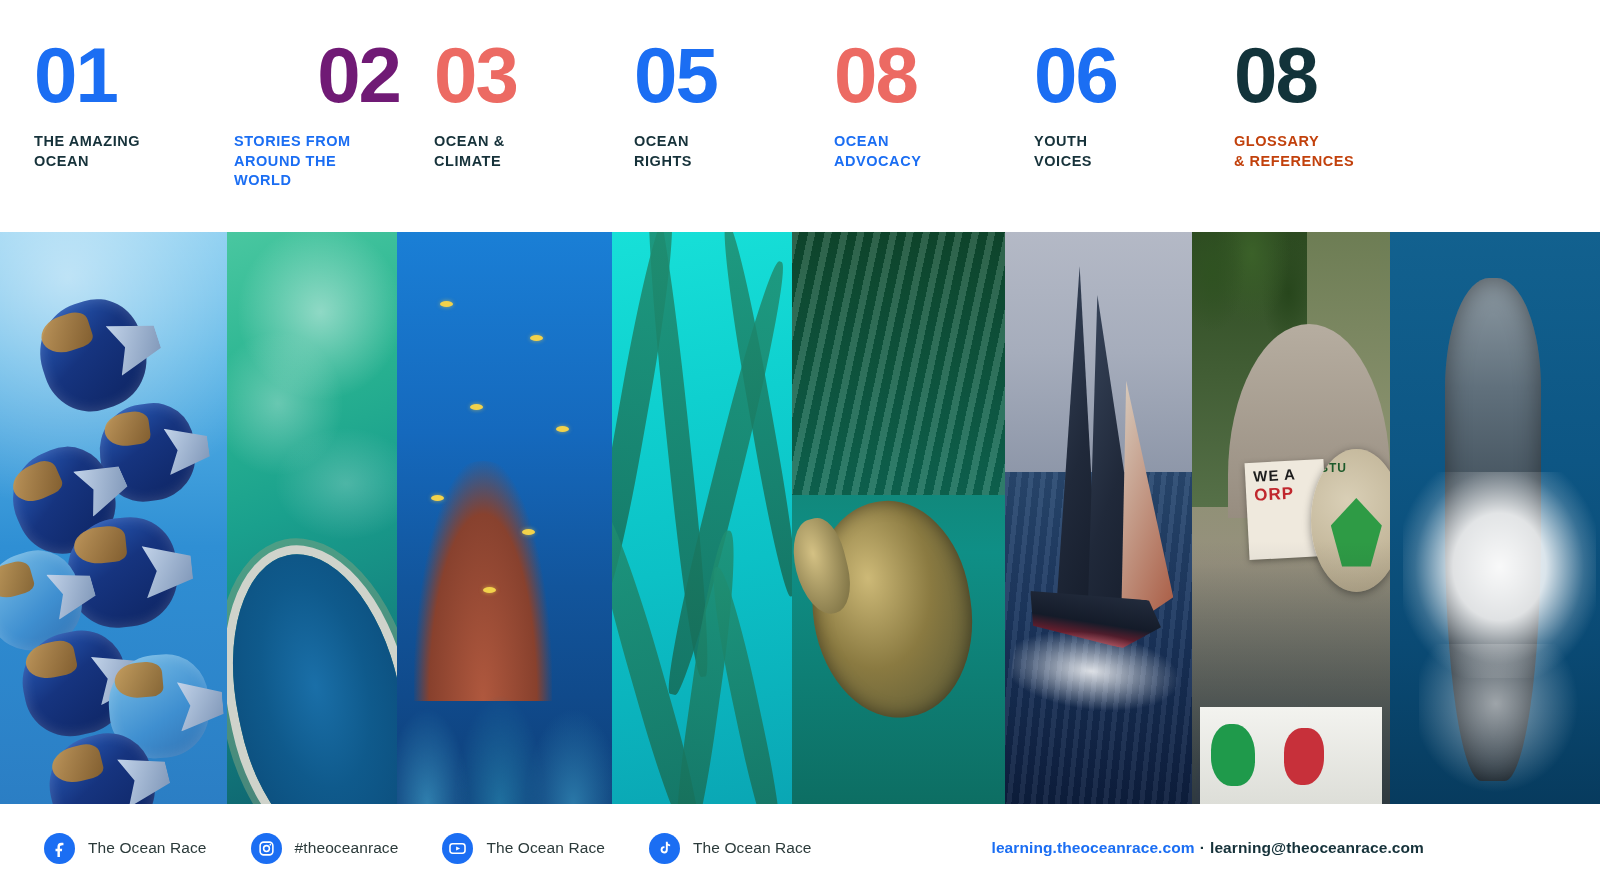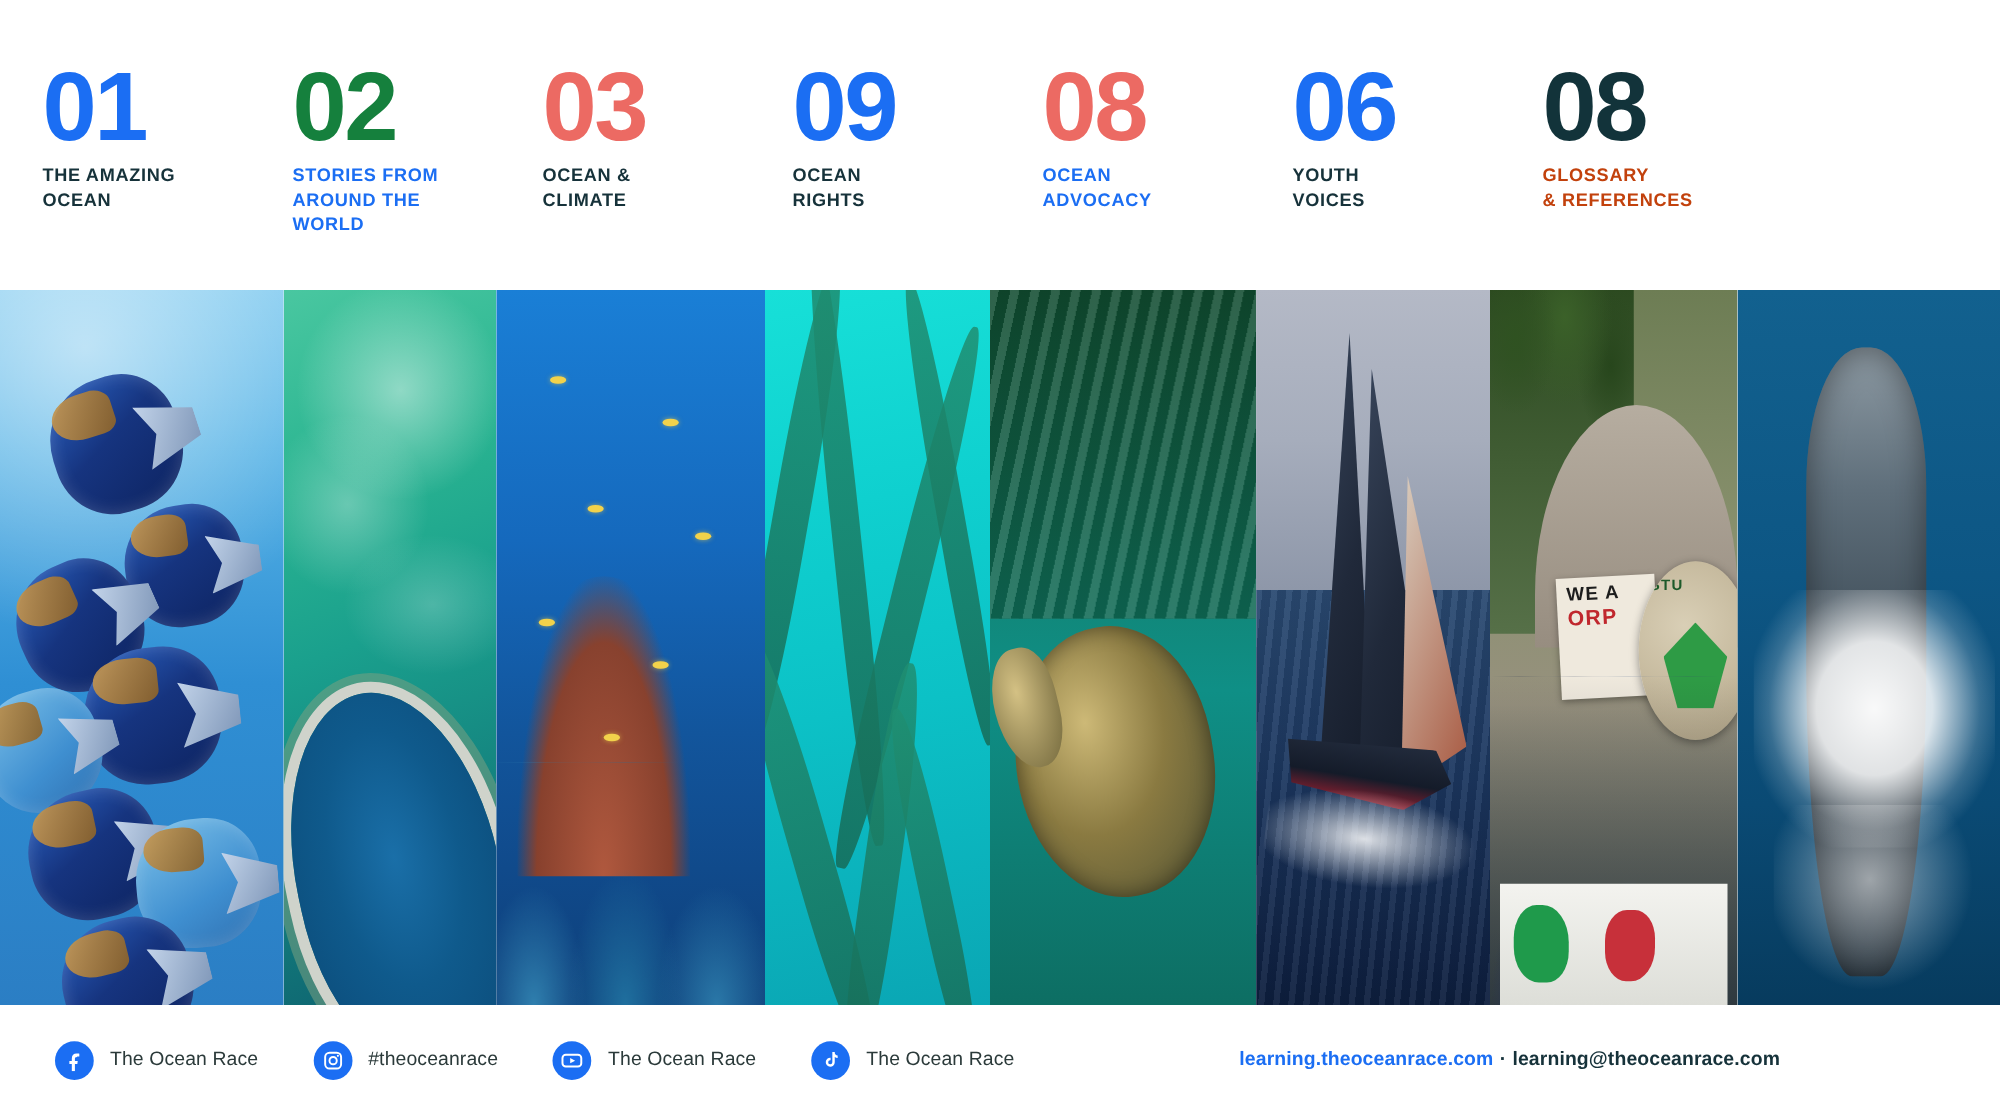--- a/index.html
+++ b/index.html
@@ -17,21 +17,21 @@
   .header {
     position:absolute; left:0; top:0; width:1600px; height:232px;
     background:#ffffff;
     display:grid;
     grid-template-columns:repeat(8, 1fr);
     padding:0 0 0 0;
   }
   .sec {
     position:relative;
     padding-left:34px;
-    padding-top:46px;
+    padding-top:36px;
   }
   .sec-num {
     font-family:"Liberation Sans", sans-serif;
     font-size:78px;
     font-weight:bold;
     line-height:1;
     letter-spacing:-2px;
     display:block;
     margin-bottom:0;
   }
@@ -282,35 +282,35 @@
 
   <div class="header">
 
     <div class="sec">
       <span class="sec-num" style="color: rgb(27, 110, 243);">01</span>
       <span class="sec-title" style="color: rgb(22, 50, 58);">THE AMAZING
 OCEAN</span>
     </div>
 
     <div class="sec">
-      <span class="sec-num" style="color: #15803d;">02</span>
+      <span class="sec-num" style="color: #701a75; text-align: right;">02</span>
       <span class="sec-title" style="color: rgb(27, 110, 243);">STORIES FROM
 AROUND THE
 WORLD</span>
     </div>
 
     <div class="sec">
       <span class="sec-num" style="color: rgb(236, 106, 99);">03</span>
       <span class="sec-title" style="color: rgb(22, 50, 58);">OCEAN &amp;
 CLIMATE</span>
     </div>
 
 
     <div class="sec">
-      <span class="sec-num" style="color: rgb(27, 110, 243);">09</span>
+      <span class="sec-num" style="color: rgb(27, 110, 243);">05</span>
       <span class="sec-title" style="color: rgb(22, 50, 58);">OCEAN
 RIGHTS</span>
     </div>
 
     <div class="sec">
       <span class="sec-num" style="color: rgb(236, 106, 99);">08</span>
       <span class="sec-title" style="color: rgb(27, 110, 243);">OCEAN
 ADVOCACY</span>
     </div>
 

